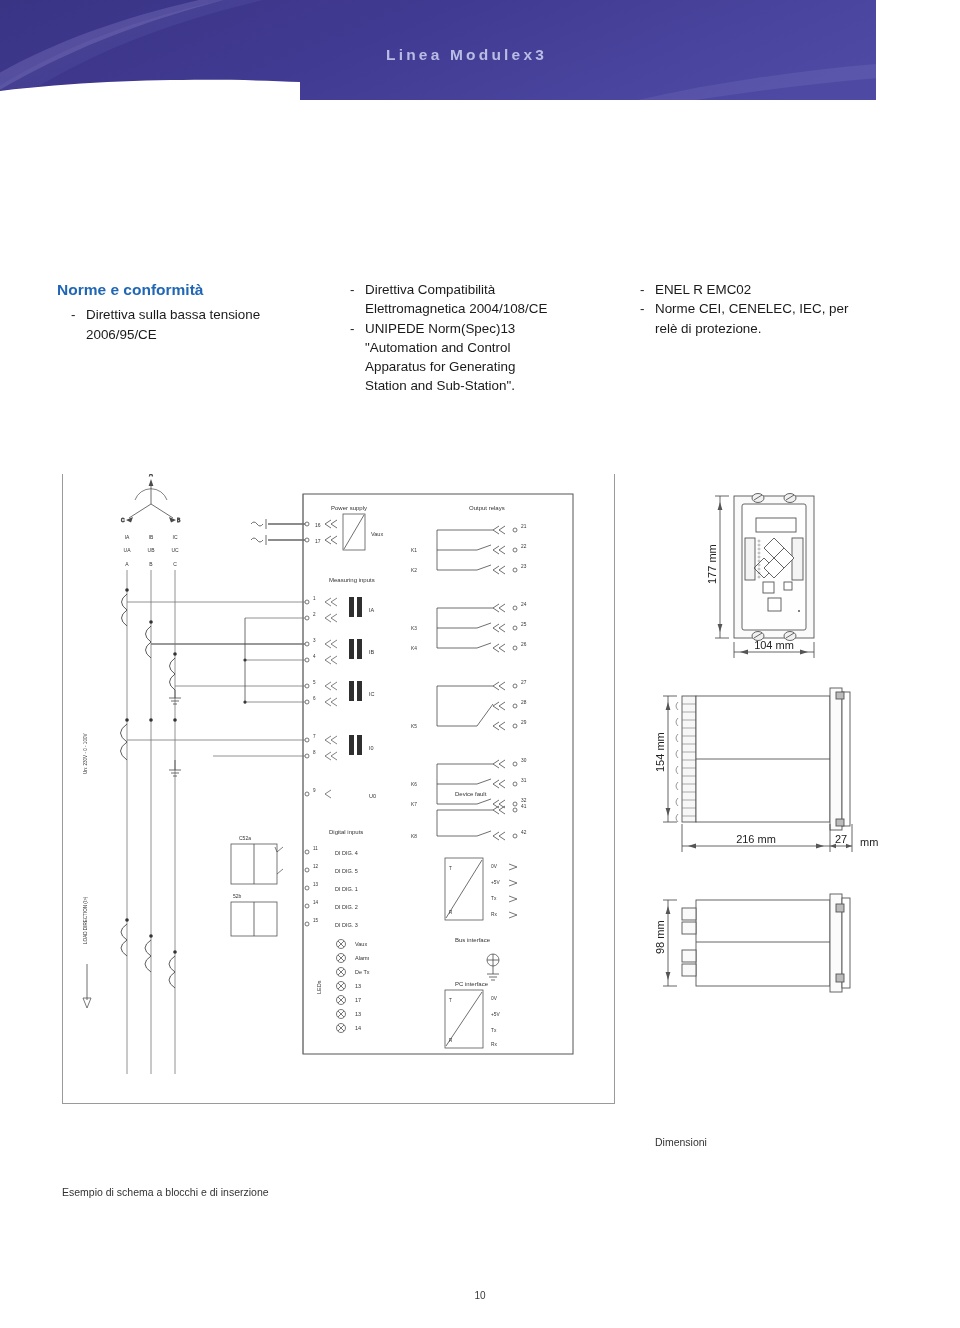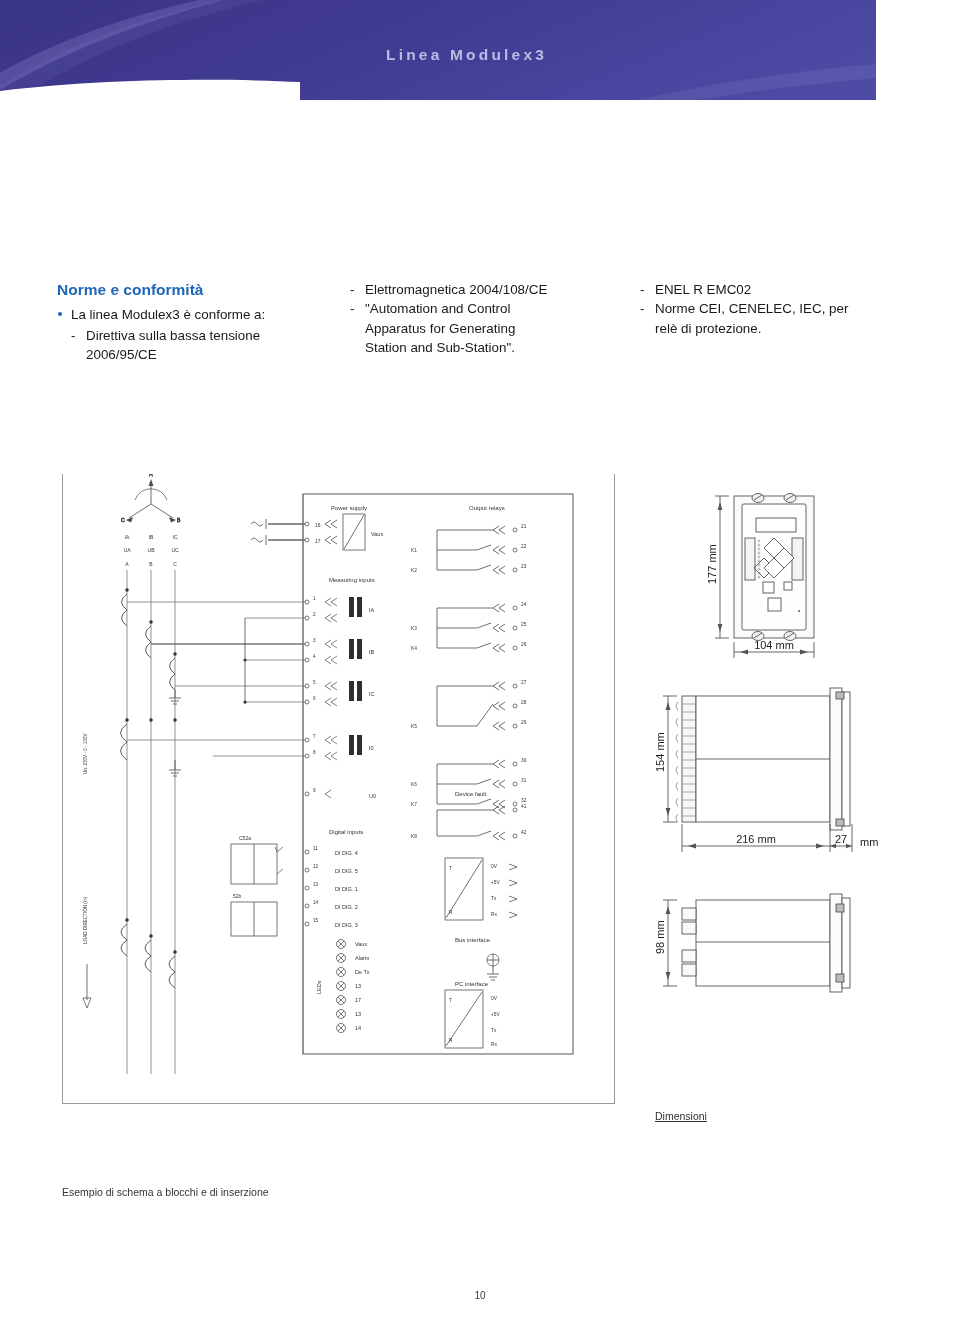--- a/index.html
+++ b/index.html
@@ -145,21 +145,21 @@
   }
 
   
   .caption {
     position: absolute;
     font-size: 10.5px;
     color: #333333;
     white-space: nowrap;
   }
   .caption-left  { left: 62px;  top: 1142px; margin-top: 44px; }
-  .caption-right { left: 655px; top: 1110px; text-decoration: underline; }
+  .caption-right { left: 655px; top: 1136px; }
 
   
   .page-number {
     position: absolute;
     left: 0;
     top: 1290px;
     width: 960px;
     text-align: center;
     font-size: 10px;
     color: #3a3a3a;
@@ -201,40 +201,38 @@
       </g>
     </svg>
     <div class="banner-title" style="color: rgb(185, 189, 228);">Linea Modulex3</div>
   </div>
 
   <div class="content">
 
     <div class="col col-1">
       <div class="section-heading" style="color: rgb(31, 102, 181);">Norme e conformità</div>
       <ul class="bullets">
-        <li class="bullet-item">
-          <span class="bullet-dot" style="background: rgb(31, 102, 181);"></span>
-          <span>La linea Modulex3 è conforme a:</span>
-        </li>
         <li class="dash-item indented">
           <span class="dash-mark">-</span>
           <span class="cont-line">Direttiva sulla bassa tensione</span>
           <span class="cont-line">2006/95/CE</span>
         </li>
       </ul>
     </div>
 
     <div class="col col-2">
       <ul class="dashes">
         <li class="dash-item">
           <span class="dash-mark">-</span>
+          <span class="cont-line">Direttiva Compatibilità</span>
           <span class="cont-line">Elettromagnetica 2004/108/CE</span>
         </li>
         <li class="dash-item">
           <span class="dash-mark">-</span>
+          <span class="cont-line">UNIPEDE Norm(Spec)13</span>
           <span class="cont-line">"Automation and Control</span>
           <span class="cont-line">Apparatus for Generating</span>
           <span class="cont-line">Station and Sub-Station".</span>
         </li>
       </ul>
     </div>
 
     <div class="col col-3">
       <ul class="dashes">
         <li class="dash-item">

